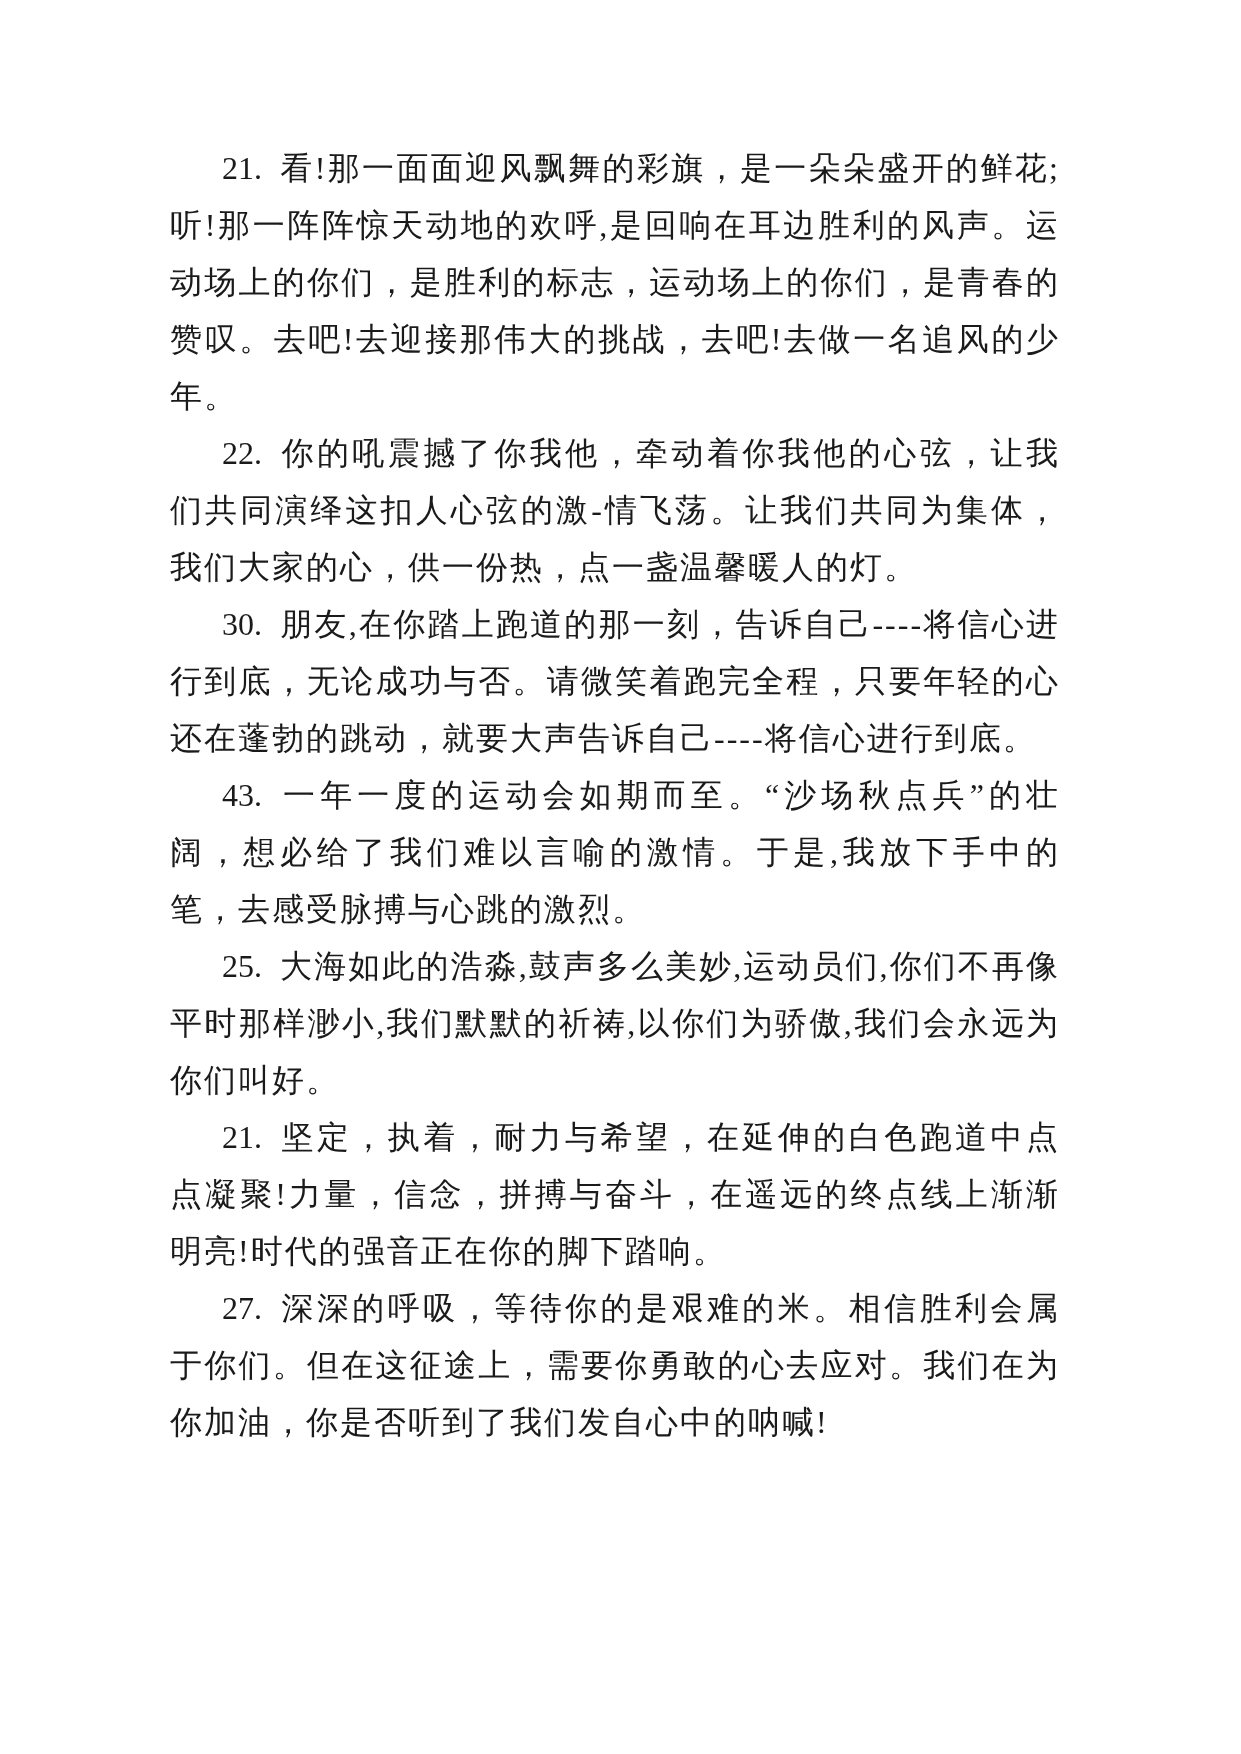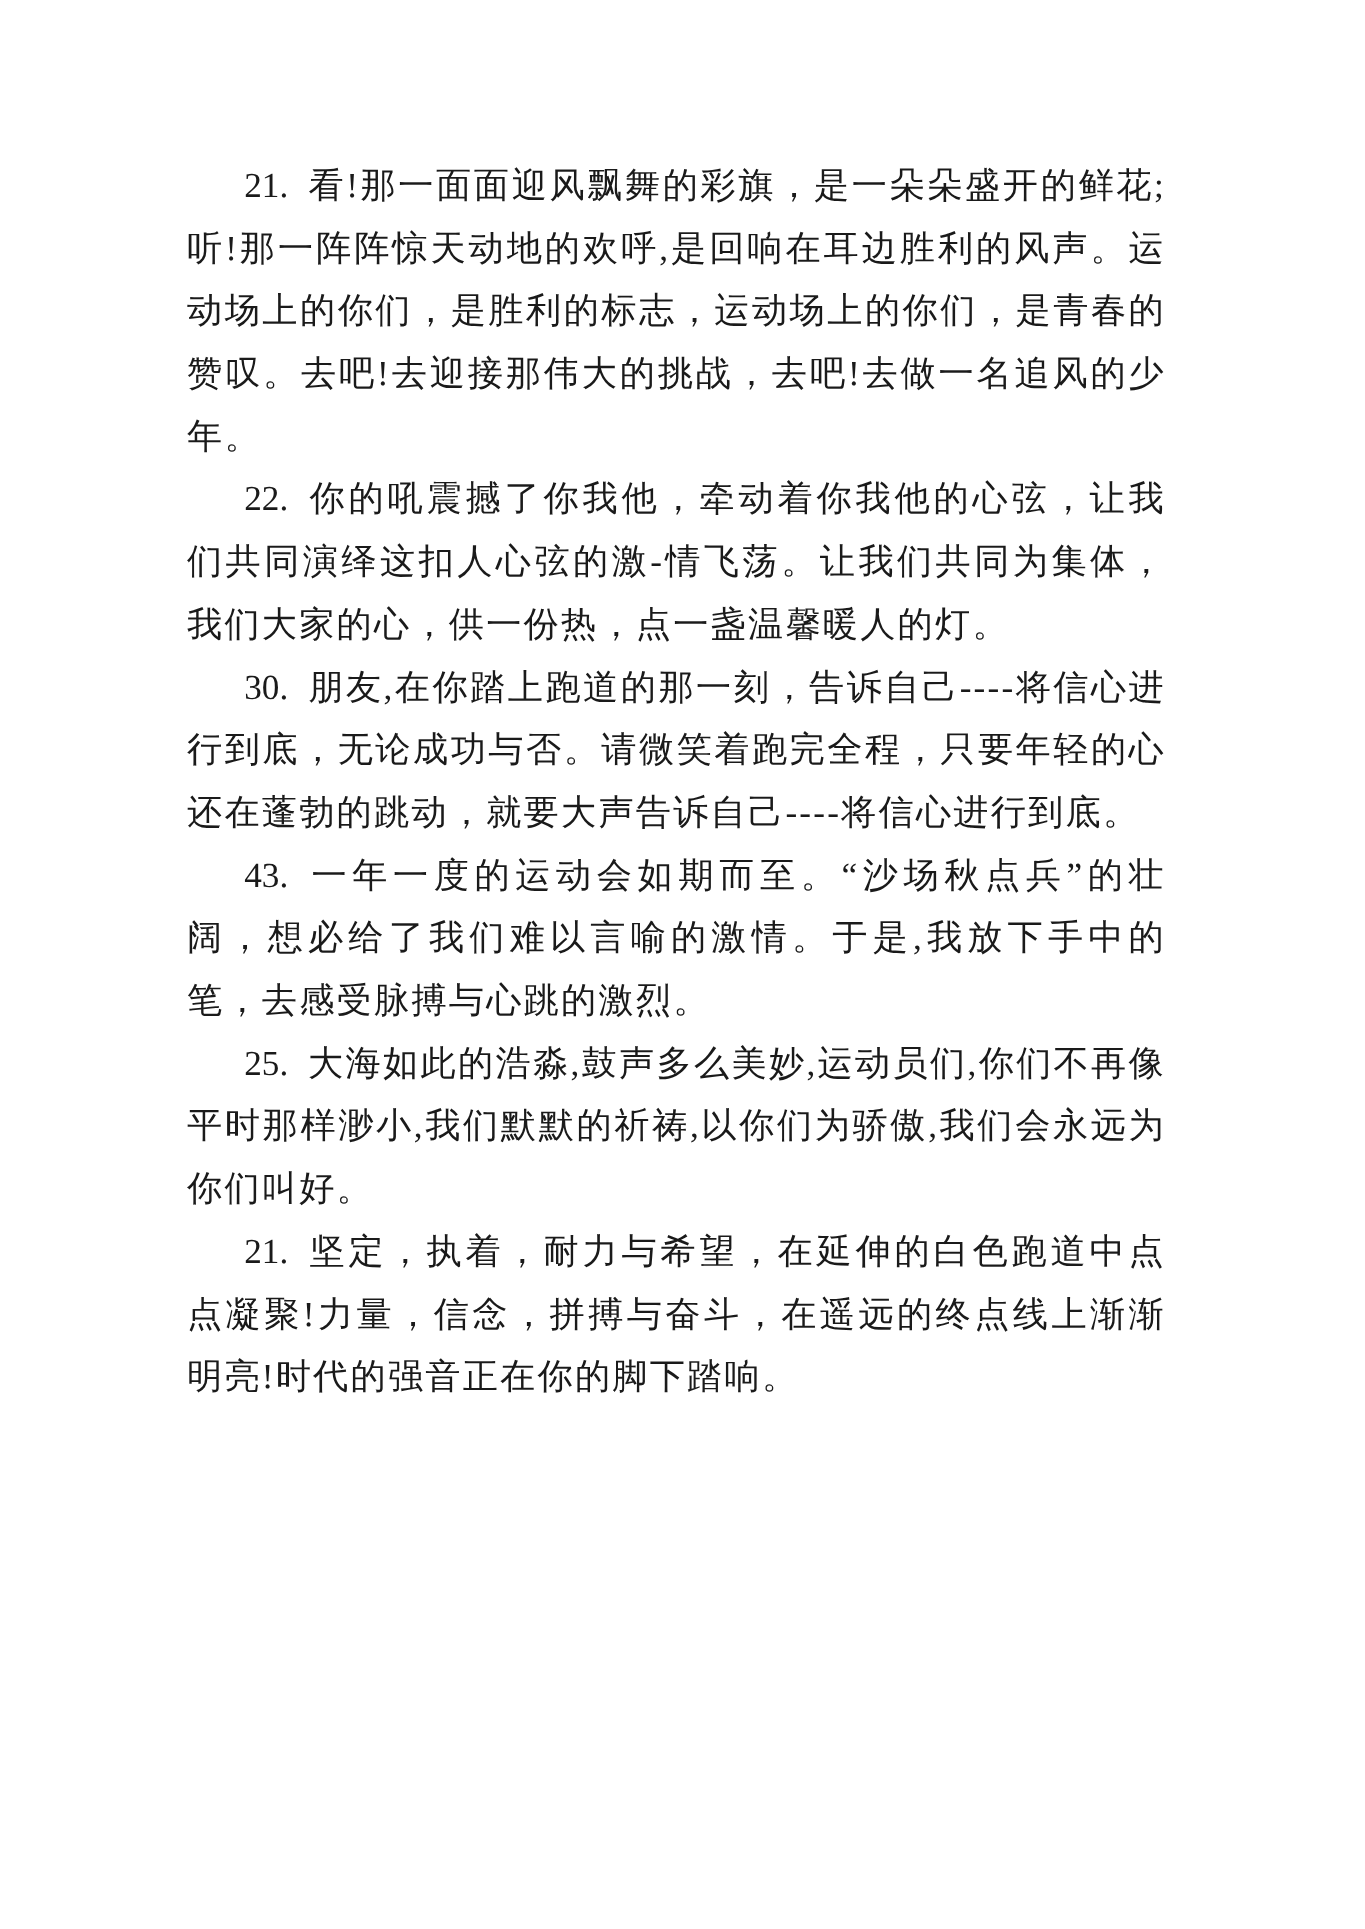--- a/index.html
+++ b/index.html
@@ -54,15 +54,16 @@
     <p class="para"><span class="num">22.</span><span>你的吼震撼了你我他，牵动着你我他的心弦，让我们共同演绎这扣人心弦的激-情飞荡。让我们共同为集体，我们大家的心，供一份热，点一盏温馨暖人的灯。</span></p>
 
     <p class="para"><span class="num">30.</span><span>朋友,在你踏上跑道的那一刻，告诉自己----将信心进行到底，无论成功与否。请微笑着跑完全程，只要年轻的心还在蓬勃的跳动，就要大声告诉自己----将信心进行到底。</span></p>
 
     <p class="para"><span class="num">43.</span><span>一年一度的运动会如期而至。“沙场秋点兵”的壮阔，想必给了我们难以言喻的激情。于是,我放下手中的笔，去感受脉搏与心跳的激烈。</span></p>
 
     <p class="para"><span class="num">25.</span><span>大海如此的浩淼,鼓声多么美妙,运动员们,你们不再像平时那样渺小,我们默默的祈祷,以你们为骄傲,我们会永远为你们叫好。</span></p>
 
     <p class="para"><span class="num">21.</span><span>坚定，执着，耐力与希望，在延伸的白色跑道中点点凝聚!力量，信念，拼搏与奋斗，在遥远的终点线上渐渐明亮!时代的强音正在你的脚下踏响。</span></p>
 
+    <p class="para"><span class="num">27.</span><span>深深的呼吸，等待你的是艰难的米。相信胜利会属于你们。但在这征途上，需要你勇敢的心去应对。我们在为你加油，你是否听到了我们发自心中的呐喊!</span></p>
 
   </div>
 </div>
 
 </body></html>

